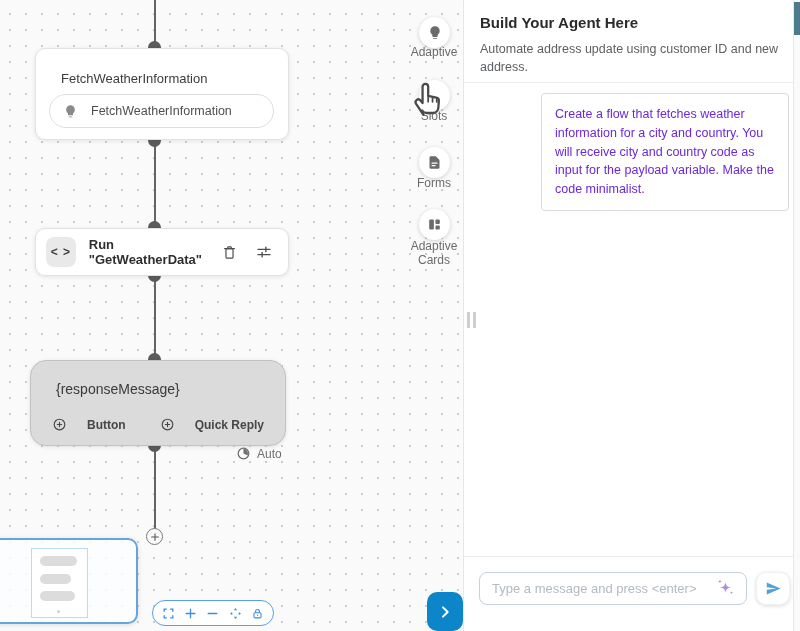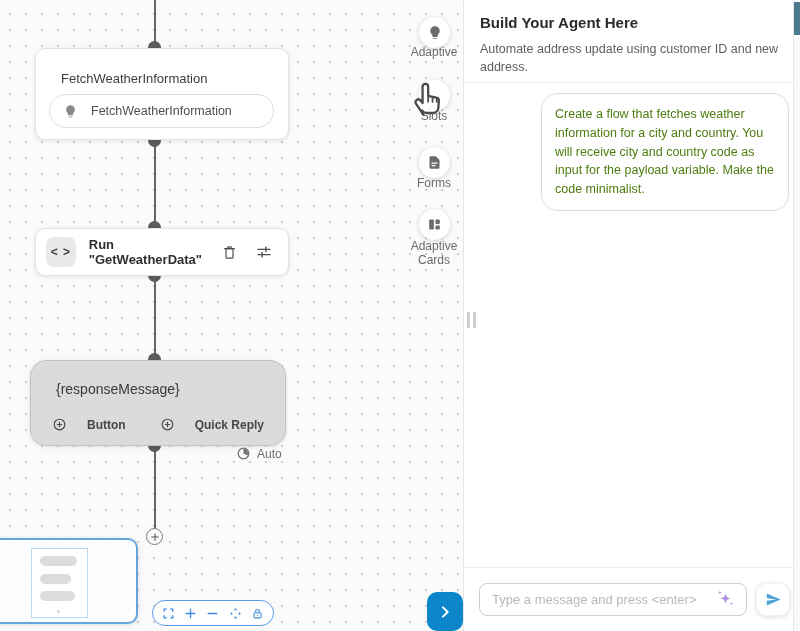--- a/index.html
+++ b/index.html
@@ -69,30 +69,30 @@
 
   
   .panel { position:absolute; left:463px; top:0; width:337px; height:631px; background:#fff;
     border-left:1px solid #e7e7e7; }
   .panel-header { padding:14px 20px 0 16px; height:83px; border-bottom:1px solid #ededed; }
   .panel-title { font-size:15px; font-weight:700; color:#2b2b2b; }
   .panel-subtitle { margin-top:9px; font-size:12.5px; color:#5d6063; line-height:1.45; }
 
   .chat { position:absolute; left:0; top:83px; right:7px; bottom:59px; overflow:hidden; }
   .bubble-user { position:absolute; left:77px; top:10px; width:248px; background:#fff;
-    border:1px solid #dadada; border-radius:16px; padding:11px 13px; font-size:12.5px; color:#4d7c0f;
+    border:1px solid #dadada; border-radius:4px; padding:11px 13px; font-size:12.5px; color:#6d28d9;
     line-height:1.5; }
   .bubble-bot { position:absolute; left:15px; top:128px; width:310px; background:#f0f5fa;
     border:1px solid #e3ecf3; border-radius:8px; padding:10px 13px 12px; }
   .bubble-bot .done { margin-top:6px; font-size:13px; color:#3b3e40; }
 
   .drag-handle { position:absolute; left:3px; top:312px; display:flex; gap:3px; cursor:col-resize; }
   .drag-handle i { display:block; width:3px; height:16px; background:#cfcfcf; }
 
-  .input-bar { position:absolute; left:0; right:0; bottom:0; height:64px; background:#fff;
+  .input-bar { position:absolute; left:0; right:0; bottom:0; height:75px; background:#fff;
     border-top:1px solid #ececec; }
   .msg-input { position:absolute; left:15px; top:15px; width:268px; height:33px; border:1px solid #c5d2dc;
     border-radius:8px; padding:0 36px 0 12px; font-size:13px; color:#3c3c3c; outline:none; background:#fff;
     font-family:"Liberation Sans","DejaVu Sans",sans-serif; }
   .msg-input::placeholder { color:#b3bac0; }
   .input-sparkle { position:absolute; left:252px; top:21px; cursor:pointer; }
   .send-btn { position:absolute; left:292px; top:15px; width:34px; height:33px; border-radius:10px;
     background:#fff; border:1px solid #f1f1f1; box-shadow:0 1px 4px rgba(0,0,0,.14); display:flex;
     align-items:center; justify-content:center; cursor:pointer; }
 

